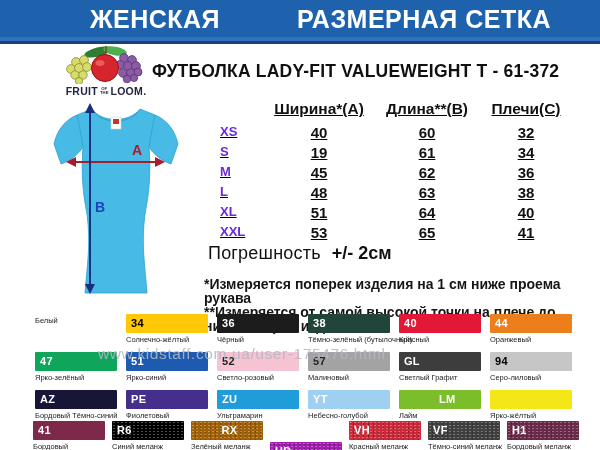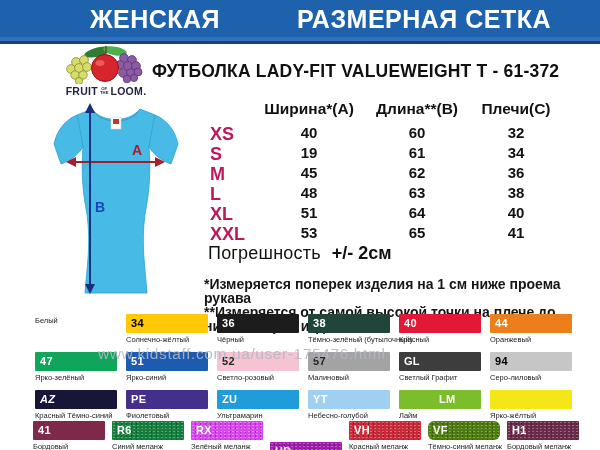--- a/index.html
+++ b/index.html
@@ -23,24 +23,24 @@
   .logo-text .big{font-size:10.5px;letter-spacing:.3px;}
   .logo-text .stack{display:flex;flex-direction:column;font-size:4.2px;line-height:4.4px;}
 
   .title{position:absolute;left:152px;top:61px;width:446px;font-size:17.5px;
          font-weight:bold;color:#101010;letter-spacing:.2px;}
 
   
   .shirt{position:absolute;left:28px;top:100px;width:175px;height:195px;}
 
   
-  .sztable{position:absolute;left:198px;top:100px;display:grid;
-           grid-template-columns:58px 106px 110px 88px;}
+  .sztable{position:absolute;left:208px;top:100px;display:grid;
+           grid-template-columns:58px 106px 110px 88px;text-decoration:underline;}
   .sztable .h{font-size:15.5px;font-weight:bold;color:#111;text-align:center;height:24px;}
-  .sztable .sz{font-size:18px;font-weight:bold;color:#be185d;text-align:left;
+  .sztable .sz{font-size:13px;font-weight:bold;color:#6d28d9;text-align:left;
                padding-left:12px;height:20px;}
   .sztable .v{font-size:15px;font-weight:bold;color:#111;text-align:center;height:20px;}
 
   .tol{position:absolute;left:208px;top:243px;font-size:18px;color:#111;}
   .tol .lbl{font-weight:normal;letter-spacing:.2px;}
   .tol .val{font-weight:bold;margin-left:6px;}
 
   .fnotes{position:absolute;left:204px;top:277px;font-size:14px;font-weight:bold;
           color:#161616;line-height:14px;}
 
@@ -270,23 +270,23 @@
       <div class="cbox" style="background: rgb(198, 198, 198);">
         <span class="ccode" style="color: rgb(0, 0, 0);">94</span>
       </div>
       <div class="clabel">Серо-лиловый</div>
     </div>
   </div>
 
   <div class="prow r3">
     <div class="cell">
       <div class="cbox" style="background: rgb(23, 21, 56);">
-        <span class="ccode" style="color: rgb(255, 255, 255); font-style: italic;">AZ</span>
-      </div>
-      <div class="clabel">Красный Тёмно-синий</div>
+        <span class="ccode" style="color: rgb(255, 255, 255);">AZ</span>
+      </div>
+      <div class="clabel">Бордовый Тёмно-синий</div>
     </div>
     <div class="cell">
       <div class="cbox" style="background: rgb(68, 48, 140);">
         <span class="ccode" style="color: rgb(255, 255, 255);">PE</span>
       </div>
       <div class="clabel">Фиолетовый</div>
     </div>
     <div class="cell">
       <div class="cbox" style="background: rgb(31, 156, 217);">
         <span class="ccode" style="color: rgb(255, 255, 255);">ZU</span>
@@ -314,45 +314,45 @@
   </div>
 
   <div class="prow r4">
     <div class="cell">
       <div class="cbox" style="background: rgb(126, 41, 73);">
         <span class="ccode" style="color: rgb(255, 255, 255);">41</span>
       </div>
       <div class="clabel">Бордовый</div>
     </div>
     <div class="cell">
-      <div class="cbox heather" style="background: #15803d;">
+      <div class="cbox heather" style="background: #000000;">
         <span class="ccode" style="color: rgb(255, 255, 255);">R6</span>
       </div>
       <div class="clabel">Синий меланж</div>
     </div>
     <div class="cell">
-      <div class="cbox heather" style="background: #d946ef;">
+      <div class="cbox heather" style="background: #a16207; text-align: center;">
         <span class="ccode" style="color: rgb(255, 255, 255);">RX</span>
       </div>
       <div class="clabel">Зелёный меланж</div>
     </div>
     <div class="cell">
       <div class="cbox heather" style="background: #a21caf; margin-top: 21px;">
         <span class="ccode" style="color: rgb(255, 255, 255);">HD</span>
       </div>
       <div class="clabel">Тёмно-серый меланж</div>
     </div>
     <div class="cell">
       <div class="cbox heather" style="background: rgb(204, 42, 57);">
         <span class="ccode" style="color: rgb(255, 255, 255);">VH</span>
       </div>
       <div class="clabel">Красный меланж</div>
     </div>
     <div class="cell">
-      <div class="cbox heather" style="background: #4d7c0f; border-radius: 6px;">
+      <div class="cbox heather" style="background: #404040;">
         <span class="ccode" style="color: rgb(255, 255, 255);">VF</span>
       </div>
       <div class="clabel">Тёмно-синий меланж</div>
     </div>
     <div class="cell">
       <div class="cbox heather" style="background: rgb(109, 43, 75);">
         <span class="ccode" style="color: rgb(255, 255, 255);">H1</span>
       </div>
       <div class="clabel">Бордовый меланж</div>
     </div>

